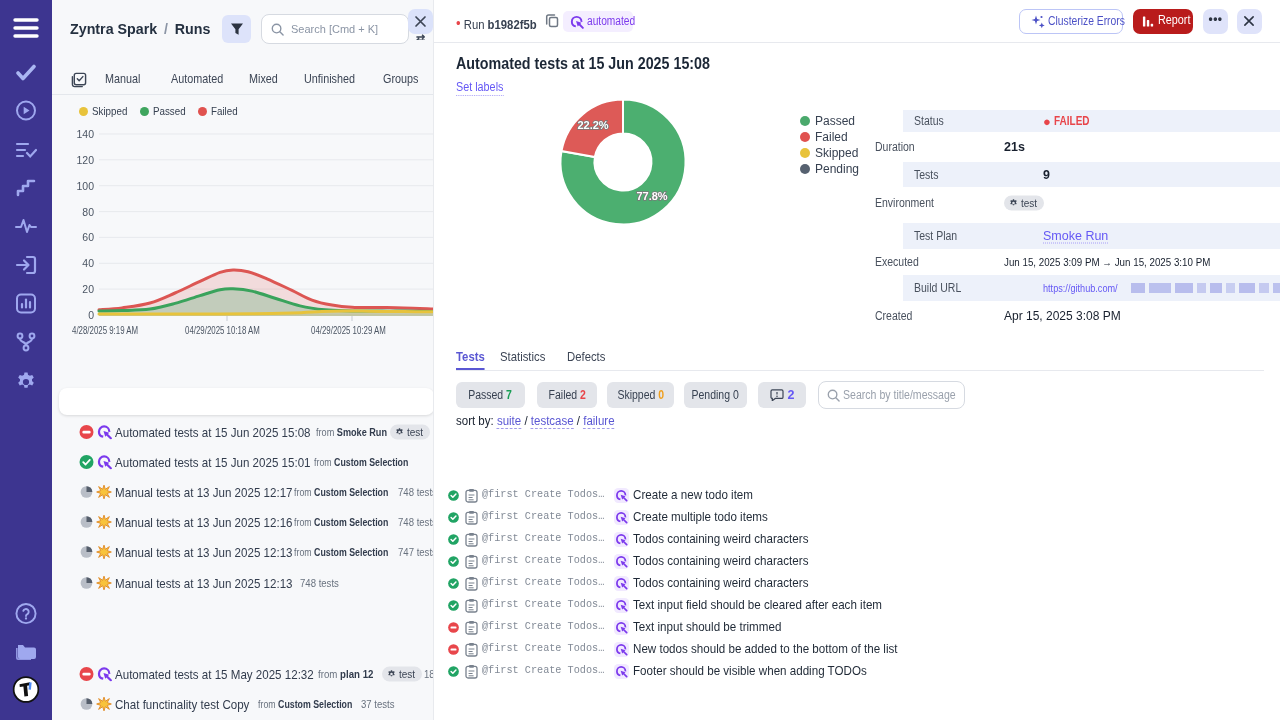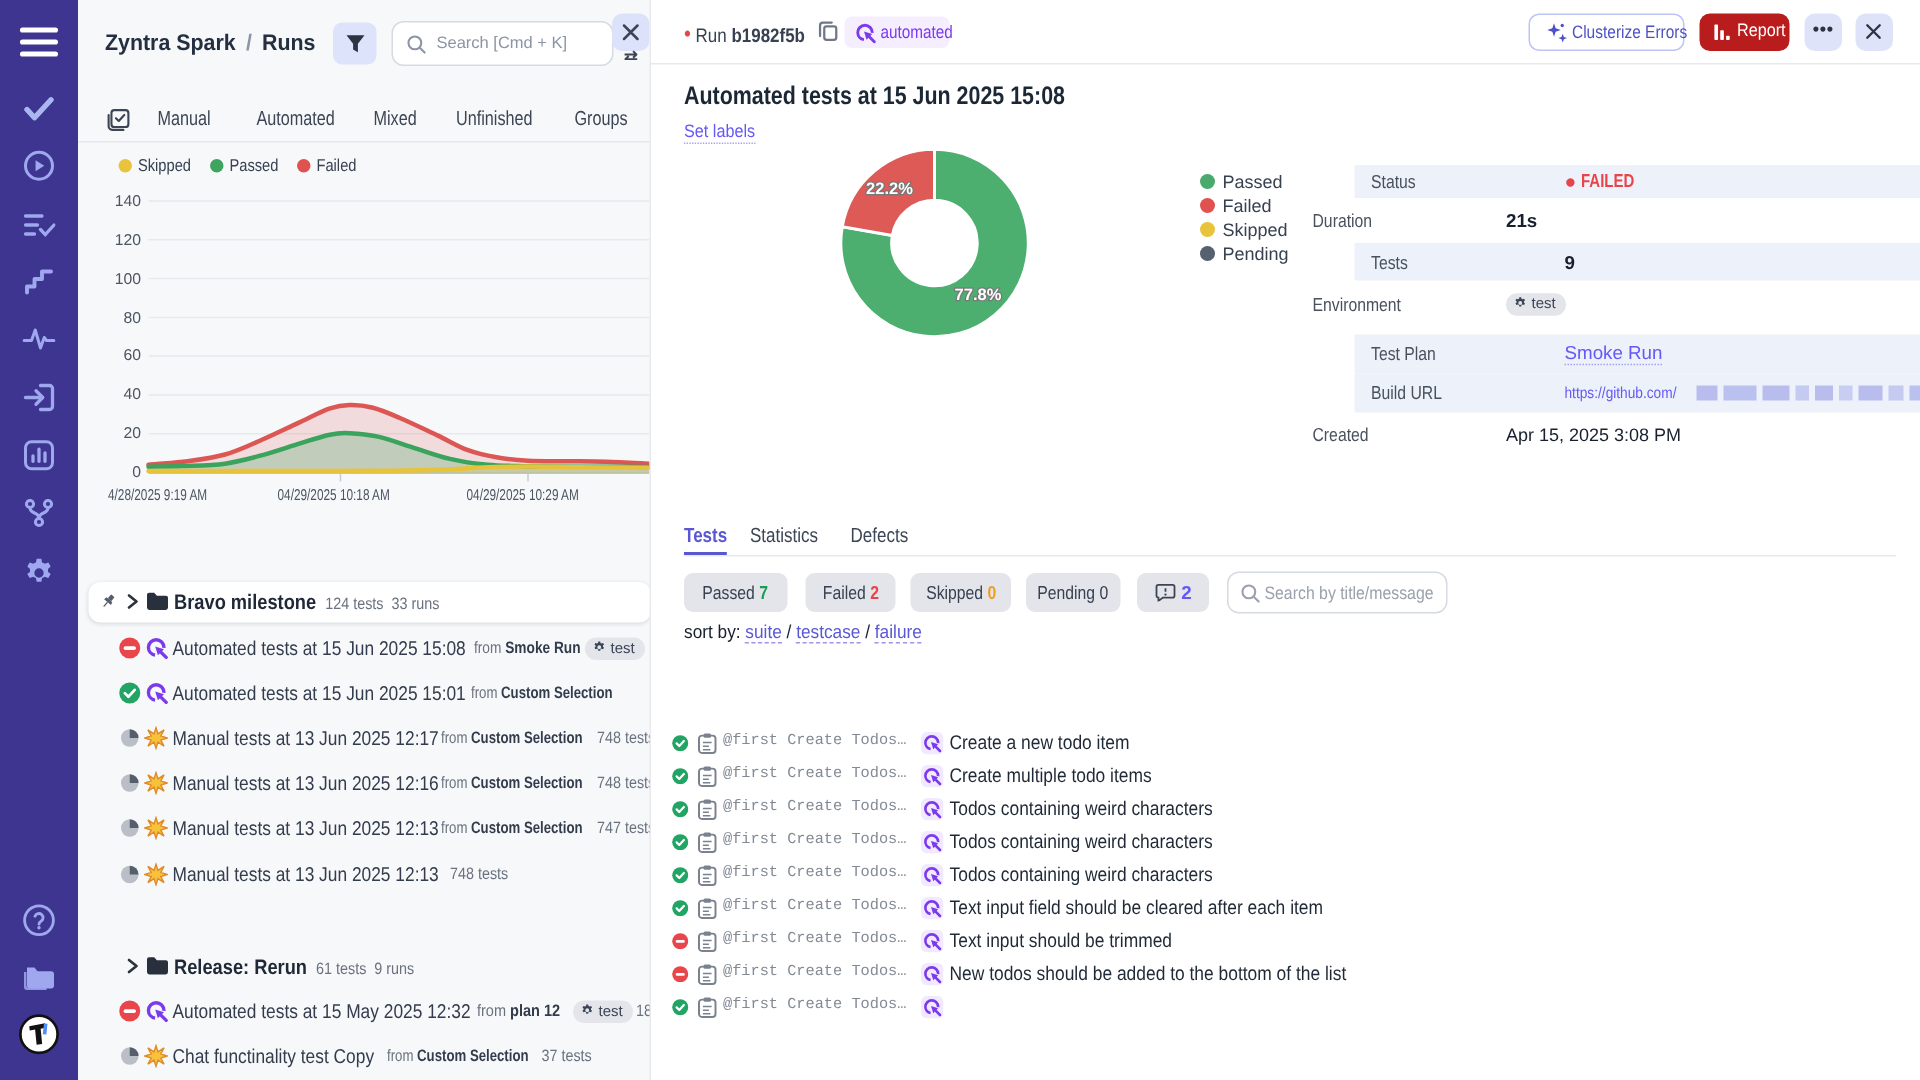--- a/index.html
+++ b/index.html
@@ -182,36 +182,20 @@
           <line x1="175" y1="196" x2="175" y2="201" stroke="#c7ccd4" stroke-width="1"></line>
           <line x1="300" y1="196" x2="300" y2="201" stroke="#c7ccd4" stroke-width="1"></line>
           <path d="M47.0,189.8 C50.8,189.5 61.5,189.0 70.0,187.9 C78.5,186.7 89.2,185.5 98.0,183.0 C106.8,180.5 114.7,176.6 123.0,173.0 C131.3,169.4 140.5,164.8 148.0,161.4 C155.5,157.9 162.5,154.2 168.0,152.3 C173.5,150.4 176.3,150.1 181.0,150.0 C185.7,149.9 190.3,150.2 196.0,151.7 C201.7,153.1 207.7,155.7 215.0,158.8 C222.3,161.9 232.5,166.9 240.0,170.4 C247.5,174.0 253.3,177.7 260.0,180.1 C266.7,182.6 273.3,183.9 280.0,185.0 C286.7,186.2 291.7,186.8 300.0,187.2 C308.3,187.7 321.3,187.4 330.0,187.5 C338.7,187.6 343.5,187.6 352.0,187.9 C360.5,188.1 376.2,188.9 381.0,189.1 L381,196 L47,196 Z" fill="#dc5653" fill-opacity="0.18" stroke="none"></path>
           <path d="M47.0,189.8 C50.8,189.5 61.5,189.0 70.0,187.9 C78.5,186.7 89.2,185.5 98.0,183.0 C106.8,180.5 114.7,176.6 123.0,173.0 C131.3,169.4 140.5,164.8 148.0,161.4 C155.5,157.9 162.5,154.2 168.0,152.3 C173.5,150.4 176.3,150.1 181.0,150.0 C185.7,149.9 190.3,150.2 196.0,151.7 C201.7,153.1 207.7,155.7 215.0,158.8 C222.3,161.9 232.5,166.9 240.0,170.4 C247.5,174.0 253.3,177.7 260.0,180.1 C266.7,182.6 273.3,183.9 280.0,185.0 C286.7,186.2 291.7,186.8 300.0,187.2 C308.3,187.7 321.3,187.4 330.0,187.5 C338.7,187.6 343.5,187.6 352.0,187.9 C360.5,188.1 376.2,188.9 381.0,189.1 " fill="none" stroke="#dc5653" stroke-width="3" stroke-linecap="round"></path>
           <path d="M47.0,191.1 C50.8,191.0 61.5,190.9 70.0,190.6 C78.5,190.3 89.2,190.3 98.0,189.1 C106.8,187.8 114.7,185.6 123.0,183.4 C131.3,181.1 140.5,177.9 148.0,175.6 C155.5,173.3 162.5,170.9 168.0,169.8 C173.5,168.6 175.7,168.5 181.0,168.8 C186.3,169.0 193.0,169.5 200.0,171.1 C207.0,172.7 215.0,175.7 223.0,178.2 C231.0,180.7 239.7,184.0 248.0,185.9 C256.3,187.9 264.3,189.0 273.0,189.8 C281.7,190.6 290.5,190.6 300.0,190.9 C309.5,191.1 321.3,191.1 330.0,191.1 C338.7,191.2 343.5,191.1 352.0,191.1 C360.5,191.2 376.2,191.3 381.0,191.4 L381,196 L47,196 Z" fill="#3aa35c" fill-opacity="0.26" stroke="none"></path>
           <path d="M47.0,191.1 C50.8,191.0 61.5,190.9 70.0,190.6 C78.5,190.3 89.2,190.3 98.0,189.1 C106.8,187.8 114.7,185.6 123.0,183.4 C131.3,181.1 140.5,177.9 148.0,175.6 C155.5,173.3 162.5,170.9 168.0,169.8 C173.5,168.6 175.7,168.5 181.0,168.8 C186.3,169.0 193.0,169.5 200.0,171.1 C207.0,172.7 215.0,175.7 223.0,178.2 C231.0,180.7 239.7,184.0 248.0,185.9 C256.3,187.9 264.3,189.0 273.0,189.8 C281.7,190.6 290.5,190.6 300.0,190.9 C309.5,191.1 321.3,191.1 330.0,191.1 C338.7,191.2 343.5,191.1 352.0,191.1 C360.5,191.2 376.2,191.3 381.0,191.4 " fill="none" stroke="#3aa35c" stroke-width="3" stroke-linecap="round"></path>
           <path d="M47.0,194.0 C55.8,194.0 82.8,194.0 100.0,194.0 C117.2,194.0 133.3,194.0 150.0,194.0 C166.7,193.9 185.0,194.0 200.0,193.8 C215.0,193.7 228.3,193.4 240.0,193.1 C251.7,192.7 261.7,192.0 270.0,191.6 C278.3,191.3 283.3,191.2 290.0,191.1 C296.7,191.0 303.3,191.1 310.0,191.1 C316.7,191.2 323.0,191.4 330.0,191.5 C337.0,191.6 343.5,191.6 352.0,191.6 C360.5,191.7 376.2,191.7 381.0,191.8 L381,196 L47,196 Z" fill="#e7c33c" fill-opacity="0.15" stroke="none"></path>
           <path d="M47.0,194.0 C55.8,194.0 82.8,194.0 100.0,194.0 C117.2,194.0 133.3,194.0 150.0,194.0 C166.7,193.9 185.0,194.0 200.0,193.8 C215.0,193.7 228.3,193.4 240.0,193.1 C251.7,192.7 261.7,192.0 270.0,191.6 C278.3,191.3 283.3,191.2 290.0,191.1 C296.7,191.0 303.3,191.1 310.0,191.1 C316.7,191.2 323.0,191.4 330.0,191.5 C337.0,191.6 343.5,191.6 352.0,191.6 C360.5,191.7 376.2,191.7 381.0,191.8 " fill="none" stroke="#e7c33c" stroke-width="3" stroke-linecap="round"></path>
         </svg><div class="ylab" style="left:12px;top:189px">0</div><div class="ylab" style="left:12px;top:163px">20</div><div class="ylab" style="left:12px;top:137px">40</div><div class="ylab" style="left:12px;top:111px">60</div><div class="ylab" style="left:12px;top:86px">80</div><div class="ylab" style="left:12px;top:60px">100</div><div class="ylab" style="left:12px;top:34px">120</div><div class="ylab" style="left:12px;top:8px">140</div><div class="xlab" style="left:20px"><span class="cx" style="transform:scaleX(0.75)">4/28/2025 9:19 AM</span></div><div class="xlab" style="left:133px"><span class="cx" style="transform:scaleX(0.75)">04/29/2025 10:18 AM</span></div><div class="xlab" style="left:259px"><span class="cx" style="transform:scaleX(0.75)">04/29/2025 10:29 AM</span></div></div>
     <div id="pinrow"></div>
-      <div class="runrow" style="top:386px">
-        <svg class="ic" style="left:6px" width="12" height="12" viewBox="0 0 24 24">
-          <g transform="rotate(40 12 12)" fill="#555e6b">
-            <rect x="9" y="2" width="6" height="7" rx="1"></rect>
-            <path d="M7 9 h10 l1 4 H6 Z"></path>
-            <rect x="11.1" y="13" width="1.8" height="8" rx="0.9"></rect>
-          </g>
-        </svg>
-        <svg class="ic" style="left:24px" width="9" height="11" viewBox="0 0 9 11">
-          <path d="M2 1.5 L7 5.5 L2 9.5" stroke="#2c3442" stroke-width="1.8" fill="none" stroke-linecap="round" stroke-linejoin="round"></path>
-        </svg>
-        <svg class="ic" style="left:37px" width="16" height="14" viewBox="0 0 16 14">
-          <path fill="#28303d" d="M1 2.5 a1.4 1.4 0 0 1 1.4 -1.4 h3.4 l1.8 2 h6 A1.4 1.4 0 0 1 15 4.5 V11 a1.6 1.6 0 0 1 -1.6 1.6 H2.6 A1.6 1.6 0 0 1 1 11 Z"></path>
-        </svg>
-        <span class="rname" style="left:56px;font-weight:bold;color:#1f2836;font-size:14px"><span class="cx" style="transform:scaleX(0.87)">Bravo milestone <span class="rmeta" style="font-weight:normal">&nbsp;124 tests&nbsp; 33 runs</span></span></span>
-      </div>
       <div class="runrow" style="top:417px">
         <svg class="ic" style="left:19px" width="15" height="15" viewBox="0 0 15 15">
           <circle cx="7.5" cy="7.5" r="7" fill="#e8464b"></circle>
           <rect x="3.4" y="6.3" width="8.2" height="2.6" rx="1.2" fill="#fff"></rect>
         </svg>
         <svg class="ic" style="left:37px" width="15" height="15" viewBox="0 0 16 16">
           <circle cx="7.6" cy="7.6" r="5.5" stroke="#7c3aed" stroke-width="2.4" fill="none" stroke-dasharray="25.5 9.1" stroke-dashoffset="25.2"></circle>
           <path d="M6.9 6.9 L13.1 8.8 L8.8 13.1 Z" fill="#7c3aed"></path>
           <path d="M10.9 10.9 L14.7 14.7" stroke="#7c3aed" stroke-width="2.4" stroke-linecap="round"></path>
         </svg>
@@ -273,29 +257,20 @@
       <div class="runrow" style="top:568px">
         <svg class="ic" style="left:20px" width="13" height="13" viewBox="0 0 14 14">
           <circle cx="7" cy="7" r="6.3" fill="#b9bec7"></circle>
           <path d="M7 7 L7 0.7 A6.3 6.3 0 0 1 13.3 7 Z" fill="#555e6b"></path>
         </svg>
         <svg class="ic" style="left:36px" width="16" height="16" viewBox="0 0 17 17">
           <path d="M8.5 1.2 L9.9 5.6 L14.2 2.8 L11.9 7 L16.3 8.5 L11.9 10 L14.2 14.2 L9.9 11.4 L8.5 15.8 L7.1 11.4 L2.8 14.2 L5.1 10 L0.7 8.5 L5.1 7 L2.8 2.8 L7.1 5.6 Z" fill="#f8c33c" stroke="#e08b27" stroke-width="1"></path>
         </svg>
         <span class="rname"><span class="cx" style="transform:scaleX(0.87)">Manual tests at 13 Jun 2025 12:13</span></span>
         <span class="rmeta" style="position:absolute;left:240px;top:50%;transform:translateY(-50%)"><span class="cx" style="transform:scaleX(0.87)">748 tests</span></span>
-      </div>
-      <div class="runrow" style="top:629px">
-        <svg class="ic" style="left:24px" width="9" height="11" viewBox="0 0 9 11">
-          <path d="M2 1.5 L7 5.5 L2 9.5" stroke="#2c3442" stroke-width="1.8" fill="none" stroke-linecap="round" stroke-linejoin="round"></path>
-        </svg>
-        <svg class="ic" style="left:37px" width="16" height="14" viewBox="0 0 16 14">
-          <path fill="#28303d" d="M1 2.5 a1.4 1.4 0 0 1 1.4 -1.4 h3.4 l1.8 2 h6 A1.4 1.4 0 0 1 15 4.5 V11 a1.6 1.6 0 0 1 -1.6 1.6 H2.6 A1.6 1.6 0 0 1 1 11 Z"></path>
-        </svg>
-        <span class="rname" style="left:56px;font-weight:bold;color:#1f2836;font-size:14px"><span class="cx" style="transform:scaleX(0.87)">Release: Rerun <span class="rmeta" style="font-weight:normal">&nbsp;61 tests&nbsp; 9 runs</span></span></span>
       </div>
       <div class="runrow" style="top:659px">
         <svg class="ic" style="left:19px" width="15" height="15" viewBox="0 0 15 15">
           <circle cx="7.5" cy="7.5" r="7" fill="#e8464b"></circle>
           <rect x="3.4" y="6.3" width="8.2" height="2.6" rx="1.2" fill="#fff"></rect>
         </svg>
         <svg class="ic" style="left:37px" width="15" height="15" viewBox="0 0 16 16">
           <circle cx="7.6" cy="7.6" r="5.5" stroke="#7c3aed" stroke-width="2.4" fill="none" stroke-dasharray="25.5 9.1" stroke-dashoffset="25.2"></circle>
           <path d="M6.9 6.9 L13.1 8.8 L8.8 13.1 Z" fill="#7c3aed"></path>
           <path d="M10.9 10.9 L14.7 14.7" stroke="#7c3aed" stroke-width="2.4" stroke-linecap="round"></path>
@@ -379,20 +354,24 @@
       <div class="irow" style="height:36px">
           <span class="lab" style="top:45%">Environment</span>
           <span class="val" style="top:45%"><span class="rtag"><svg width="9" height="9" viewBox="0 0 24 24" style="vertical-align:-1px;margin-right:3px">
                 <path fill="#3c4555" d="M10.3 1.7h3.4l.5 2.7c.7.2 1.4.5 2 .9l2.6-1 1.7 2.9-2 1.8c.1.4.1.7.1 1s0 .6-.1 1l2 1.8-1.7 2.9-2.6-1c-.6.4-1.3.7-2 .9l-.5 2.7h-3.4l-.5-2.7c-.7-.2-1.4-.5-2-.9l-2.6 1-1.7-2.9 2-1.8c-.1-.4-.1-.7-.1-1s0-.6.1-1l-2-1.8 1.7-2.9 2.6 1c.6-.4 1.3-.7 2-.9zM12 8.6a3.4 3.4 0 1 0 0 6.8 3.4 3.4 0 0 0 0-6.8z"></path>
               </svg>test</span></span>
         </div>
       <div class="irow shade" style="height:26px">
           <span class="lab">Test Plan</span>
           <span class="val" style="color:#6558f5;border-bottom:1px dotted #a79ef8">Smoke Run</span>
         </div>
+      <div class="irow" style="height:26px">
+          <span class="lab">Executed</span>
+          <span class="val" style="font-size:10.5px"><span class="cx" style="transform:scaleX(0.93)">Jun 15, 2025 3:09 PM → Jun 15, 2025 3:10 PM</span></span>
+        </div>
       <div class="irow shade" style="height:26px">
           <span class="lab">Build URL</span>
           <span class="val" style="color:#6558f5;font-size:10.5px;text-decoration:underline"><span class="cx" style="transform:scaleX(0.87)">https://github.com/</span></span>
           <span style="position:absolute;left:228px;top:8px;width:14px;height:10px;background:#aab0ea;opacity:0.8"></span>
           <span style="position:absolute;left:246px;top:8px;width:22px;height:10px;background:#aab0ea;opacity:0.75"></span>
           <span style="position:absolute;left:272px;top:8px;width:18px;height:10px;background:#aab0ea;opacity:0.8"></span>
           <span style="position:absolute;left:294px;top:8px;width:9px;height:10px;background:#aab0ea;opacity:0.6"></span>
           <span style="position:absolute;left:307px;top:8px;width:12px;height:10px;background:#aab0ea;opacity:0.8"></span>
           <span style="position:absolute;left:323px;top:8px;width:9px;height:10px;background:#aab0ea;opacity:0.55"></span>
           <span style="position:absolute;left:336px;top:8px;width:16px;height:10px;background:#aab0ea;opacity:0.8"></span>
@@ -621,15 +600,16 @@
             <line x1="3.6" y1="11.8" x2="8.6" y2="11.8"></line>
           </g>
         </svg>
         <span class="mono">@first Create Todos…</span>
         <svg class="aticon" width="15" height="15" viewBox="0 0 18 18">
           <rect x="0" y="0" width="18" height="18" rx="5" fill="#f1e9ff"></rect>
           <circle cx="8.6" cy="8.6" r="5.1" stroke="#7c3aed" stroke-width="2.1" fill="none" stroke-dasharray="23.5 8.5" stroke-dashoffset="23.2"></circle>
           <path d="M8 8 L13.7 9.8 L9.8 13.7 Z" fill="#7c3aed"></path>
           <path d="M11.7 11.7 L15.2 15.2" stroke="#7c3aed" stroke-width="2.1" stroke-linecap="round"></path>
         </svg>
+        <span class="tname"><span class="cx" style="transform:scaleX(0.88)">Footer should be visible when adding TODOs</span></span>
       </div>
   </div>
 </div>
 
 </body></html>

